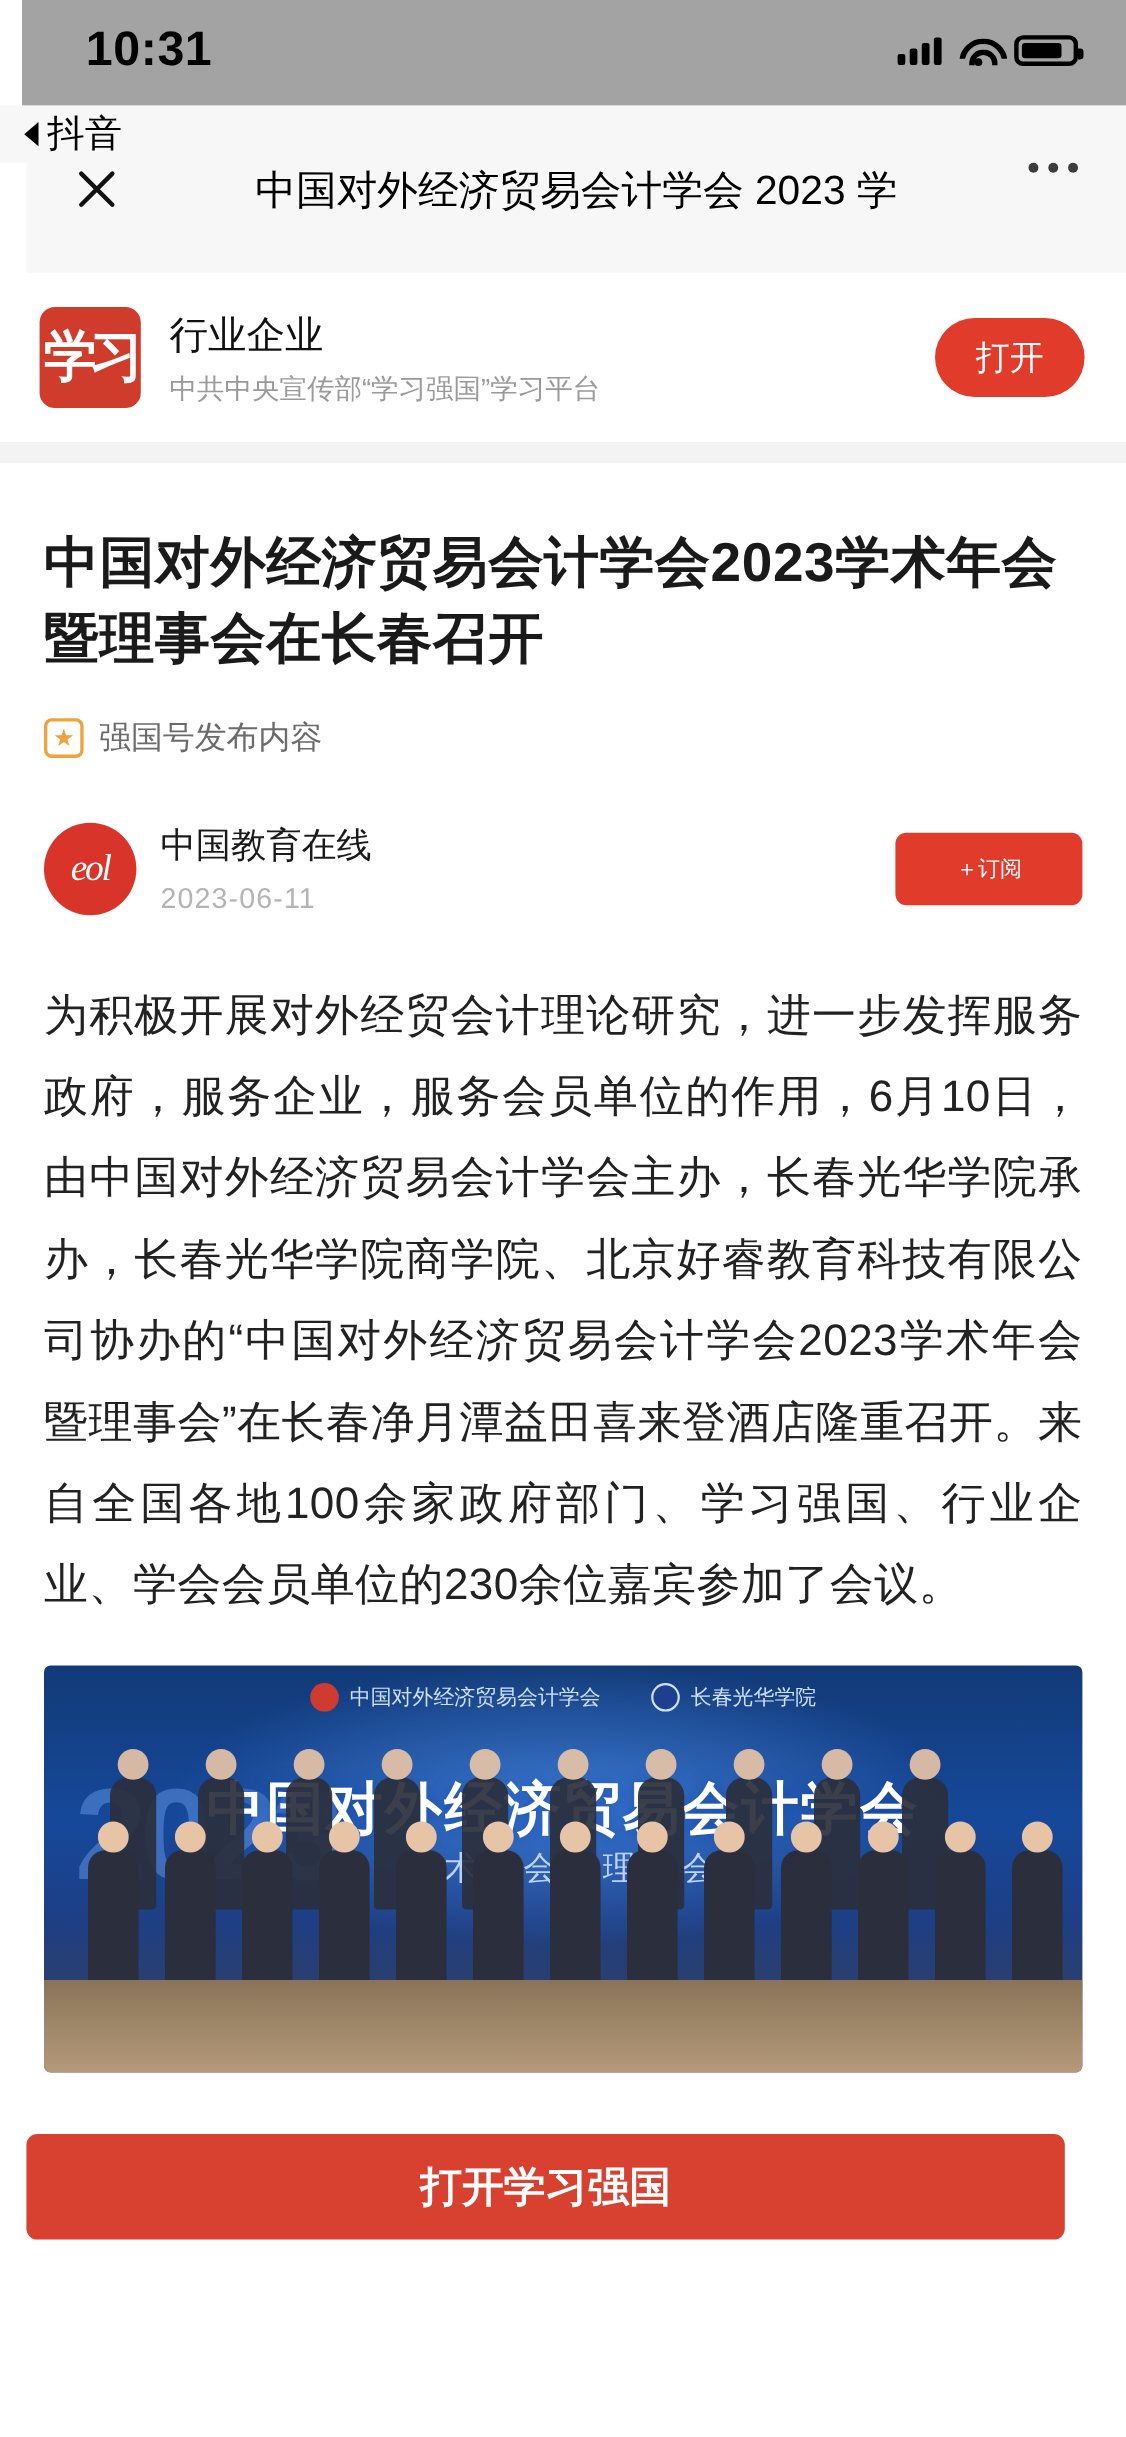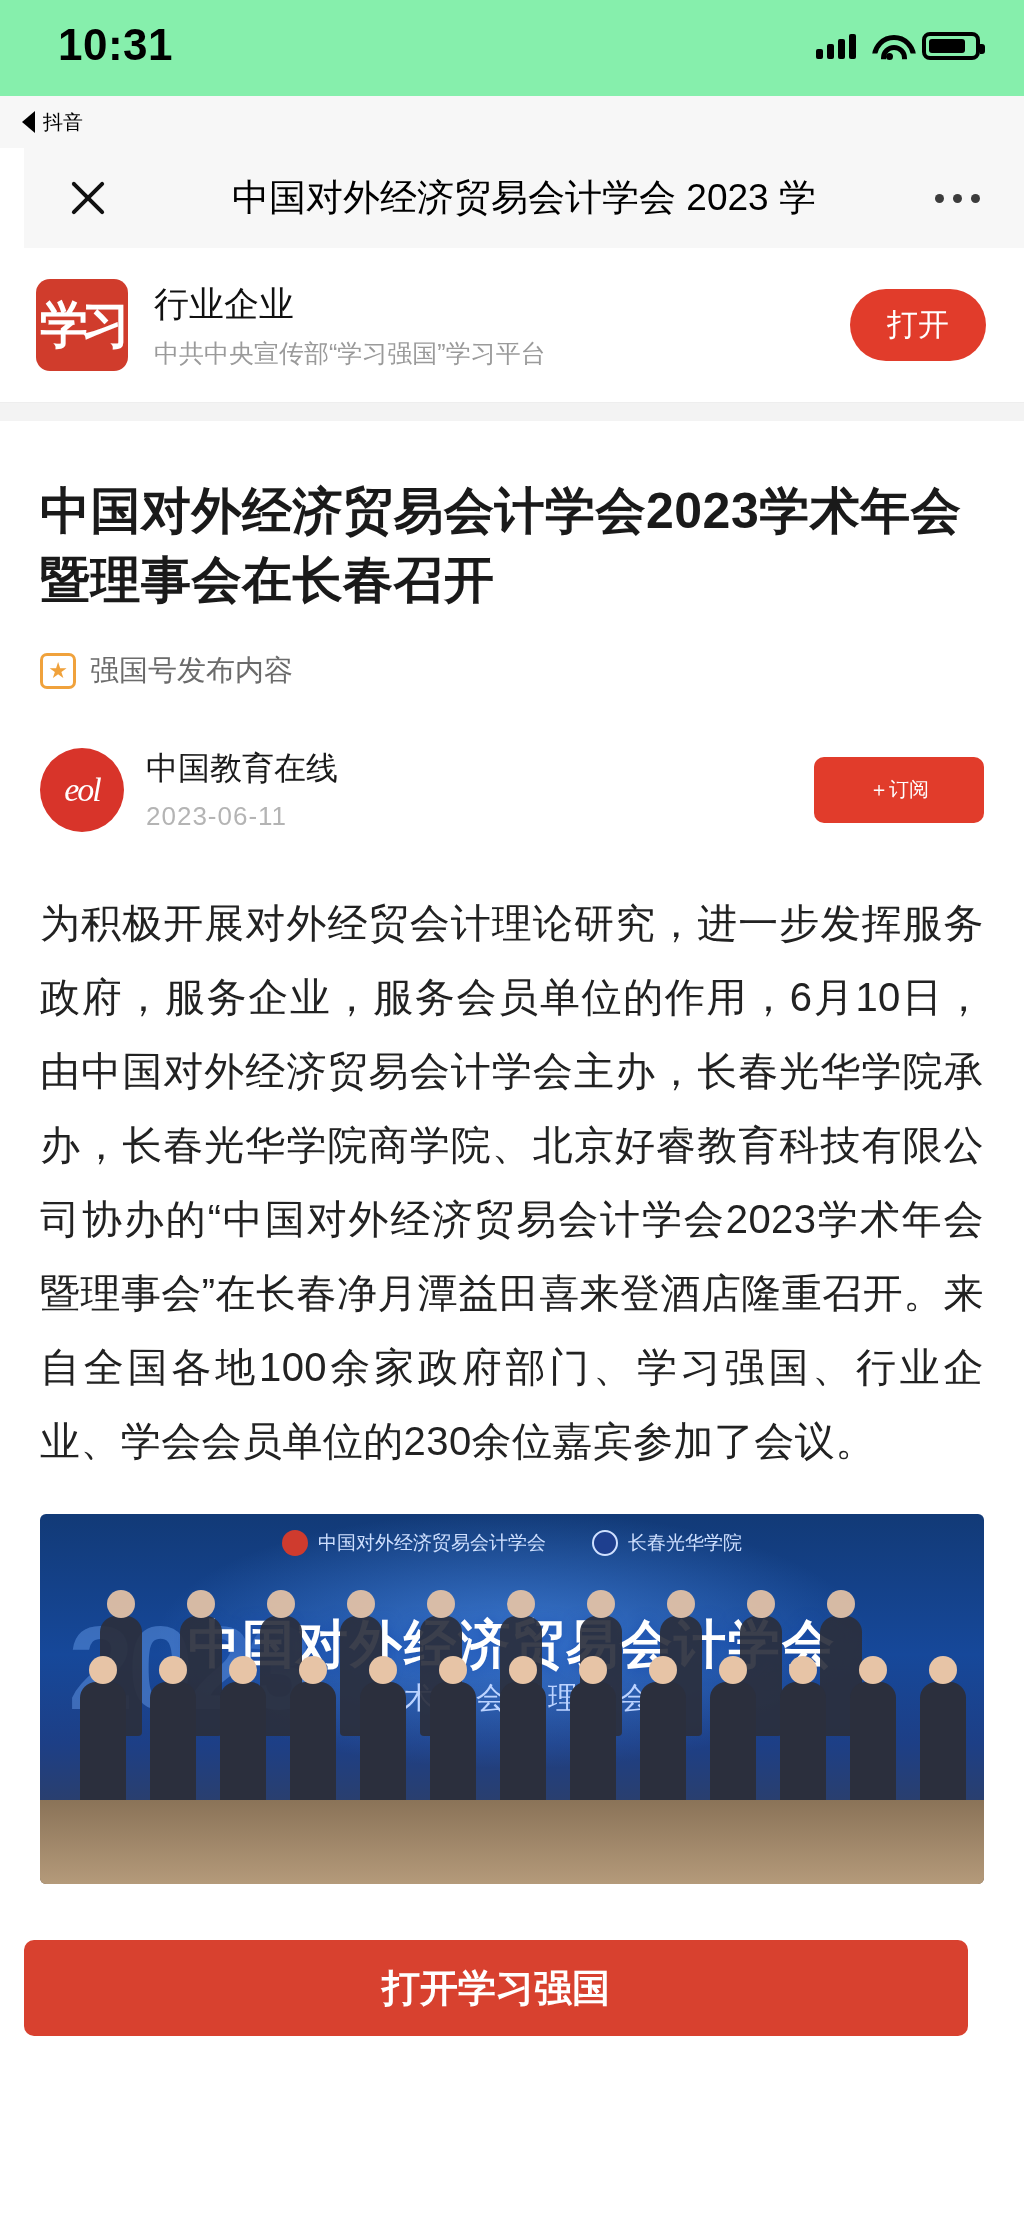--- a/index.html
+++ b/index.html
@@ -14,25 +14,26 @@
     position: relative;
     width: 1024px;
     height: 2215px;
     background: #ffffff;
     overflow: hidden;
   }
 
   
   .statusbar {
     height: 96px;
-    background: #86efac;
+    background: #a3a3a3;
     display: flex;
     align-items: center;
     justify-content: space-between;
     padding: 0 44px 0 58px;
+    margin-left: 20px;
   }
   .status-time {
     font-size: 44px;
     font-weight: 600;
     color: #000;
     letter-spacing: 0.5px;
     margin-top: -6px;
   }
   .status-right {
     display: flex;
@@ -90,28 +91,27 @@
     align-items: center;
     padding-left: 22px;
     gap: 8px;
   }
   .back-caret {
     width: 0; height: 0;
     border-top: 11px solid transparent;
     border-bottom: 11px solid transparent;
     border-right: 13px solid #000;
   }
-  .back-label { font-size: 20px; color: #000; }
+  .back-label { font-size: 34px; color: #000; }
 
   
   .navbar {
     height: 100px;
     background: #f7f7f7;
     display: flex;
-    align-items: center;
     padding: 0 44px 0 40px;
     position: relative;
     margin-left: 24px;
   }
   .nav-close {
     width: 48px; height: 48px;
     position: relative;
     flex: 0 0 48px;
   }
   .nav-close::before, .nav-close::after {

